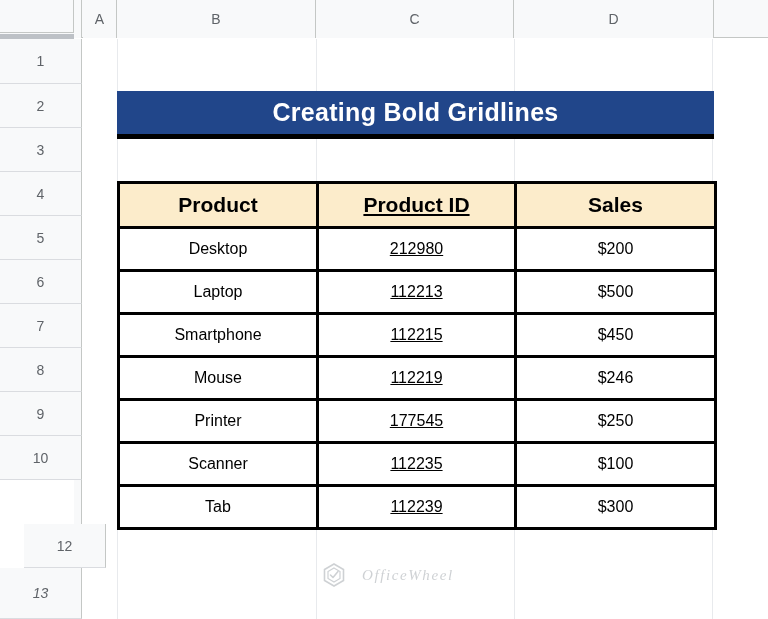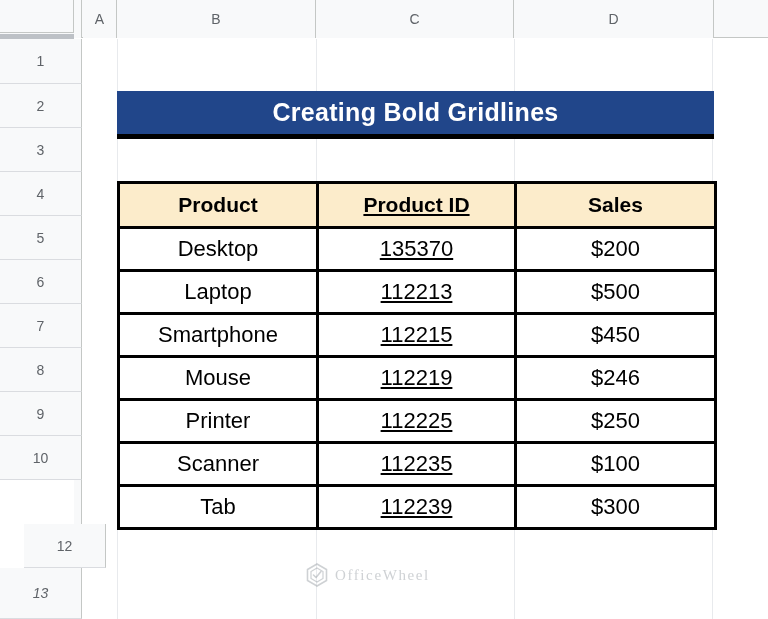--- a/index.html
+++ b/index.html
@@ -136,36 +136,37 @@
     color: #000000;
     background: #ffffff;
   }
   .data-table thead th {
     background: #fceccb;
     font-size: 21px;
     font-weight: bold;
     height: 45px;
   }
   .data-table tbody td {
-    font-size: 22px;
+    font-size: 16px;
     font-weight: normal;
   }
   .col-b { width: 199px; }
   .col-c { width: 198px; text-decoration: underline; }
   .col-d { width: 200px; }
 
   
   .watermark {
     position: absolute;
-    left: 306px; top: 563px;
-    display: flex;
-    align-items: center;
-    gap: 7px;
+    left: 323px; top: 563px;
+    display: flex;
+    align-items: center;
+    gap: 17px;
     opacity: 0.48;
     pointer-events: none;
+    font-style: italic;
   }
   .watermark .wm-text {
     font-family: "Liberation Serif", serif;
     font-size: 15px;
     color: #9aa0a6;
     letter-spacing: 1.6px;
   }
   .watermark svg { display: block; }
 </style>
 </head>
@@ -214,41 +215,41 @@
     <thead>
       <tr>
         <th class="col-b">Product</th>
         <th class="col-c">Product ID</th>
         <th class="col-d">Sales</th>
       </tr>
     </thead>
     <tbody>
       <tr>
         <td class="col-b">Desktop</td>
-        <td class="col-c">135370</td>
+        <td class="col-c">212980</td>
         <td class="col-d">$200</td>
       </tr>
       <tr>
         <td class="col-b">Laptop</td>
         <td class="col-c">112213</td>
         <td class="col-d">$500</td>
       </tr>
       <tr>
         <td class="col-b">Smartphone</td>
         <td class="col-c">112215</td>
         <td class="col-d">$450</td>
       </tr>
       <tr>
         <td class="col-b">Mouse</td>
         <td class="col-c">112219</td>
         <td class="col-d">$246</td>
       </tr>
       <tr>
         <td class="col-b">Printer</td>
-        <td class="col-c">112225</td>
+        <td class="col-c">177545</td>
         <td class="col-d">$250</td>
       </tr>
       <tr>
         <td class="col-b">Scanner</td>
         <td class="col-c">112235</td>
         <td class="col-d">$100</td>
       </tr>
       <tr>
         <td class="col-b">Tab</td>
         <td class="col-c">112239</td>

